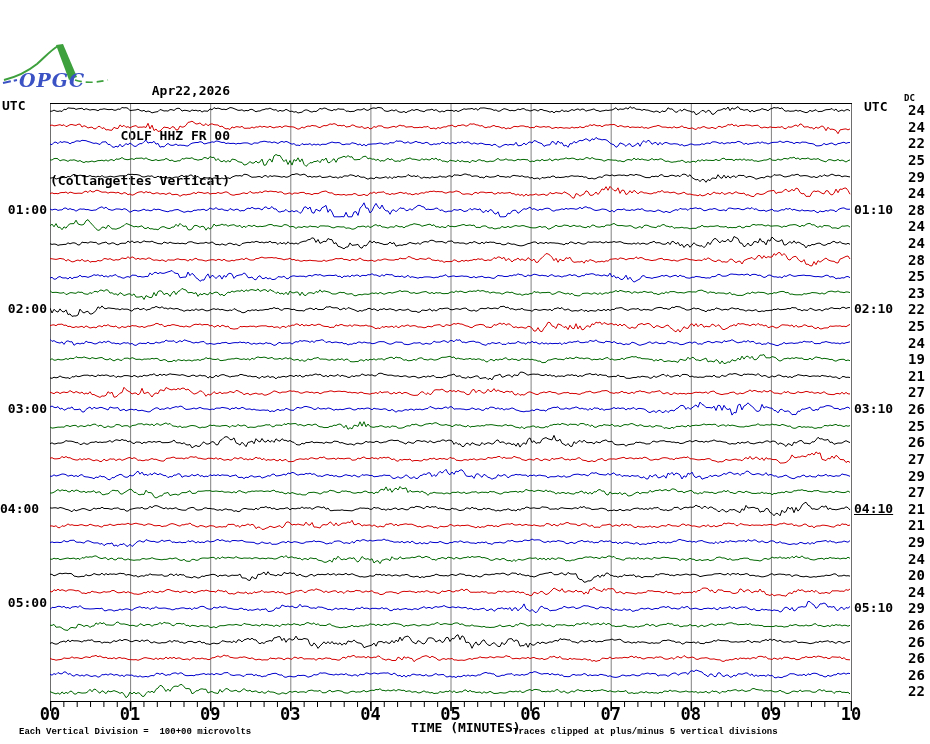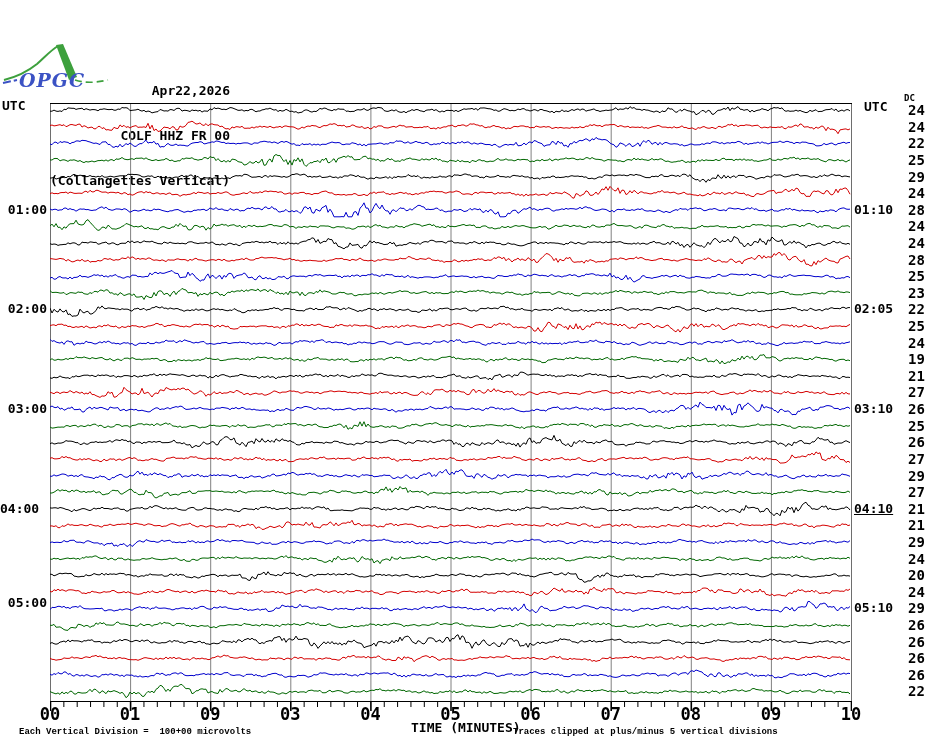--- a/index.html
+++ b/index.html
@@ -43,21 +43,21 @@
 
   <div id="leftHours">
       <div class="abs hourlab" style="left: 0px; top: 202.777px; width: 47px; text-align: right;">01:00</div>
       <div class="abs hourlab" style="left: 0px; top: 302.443px; width: 47px; text-align: right;">02:00</div>
       <div class="abs hourlab" style="left: 0px; top: 402.109px; width: 47px; text-align: right;">03:00</div>
       <div class="abs hourlab" style="left: 0px; top: 501.775px; width: 47px; text-align: left;">04:00</div>
       <div class="abs hourlab" style="left: 0px; top: 596px; width: 47px; text-align: right;">05:00</div>
     </div>
   <div id="rightHours">
       <div class="abs hourlab" style="left: 854px; top: 202.777px;">01:10</div>
-      <div class="abs hourlab" style="left: 854px; top: 302.443px;">02:05</div>
+      <div class="abs hourlab" style="left: 854px; top: 302.443px;">02:10</div>
       <div class="abs hourlab" style="left: 854px; top: 402.109px;">03:10</div>
       <div class="abs hourlab" style="left: 854px; top: 501.775px; text-decoration: underline;">04:10</div>
       <div class="abs hourlab" style="left: 854px; top: 601.441px;">05:10</div>
     </div>
   <div id="dcColumn">
       <div class="abs dcval" style="left: 908px; top: 105.111px;">24</div>
       <div class="abs dcval" style="left: 908px; top: 121.722px;">24</div>
       <div class="abs dcval" style="left: 908px; top: 138.333px;">22</div>
       <div class="abs dcval" style="left: 908px; top: 154.944px;">25</div>
       <div class="abs dcval" style="left: 908px; top: 171.555px;">29</div>

